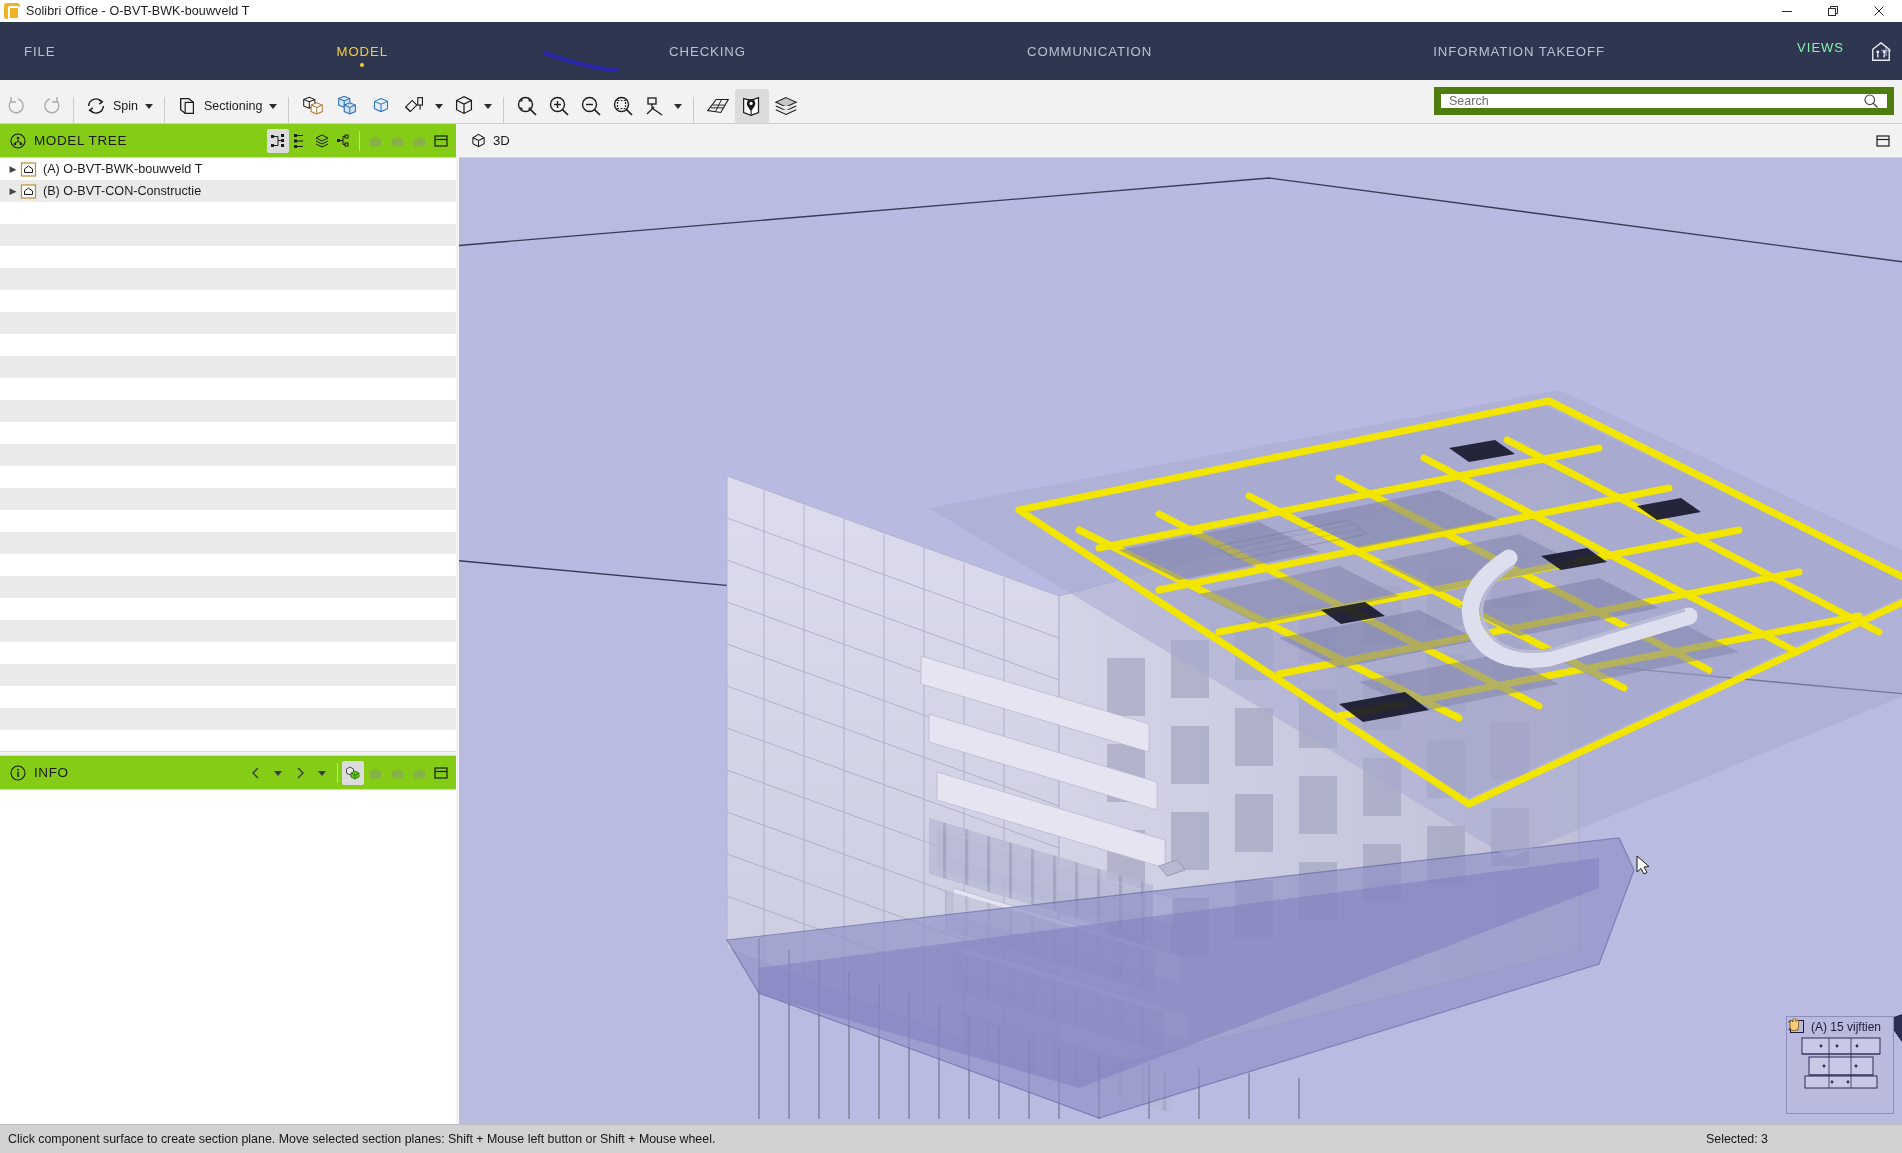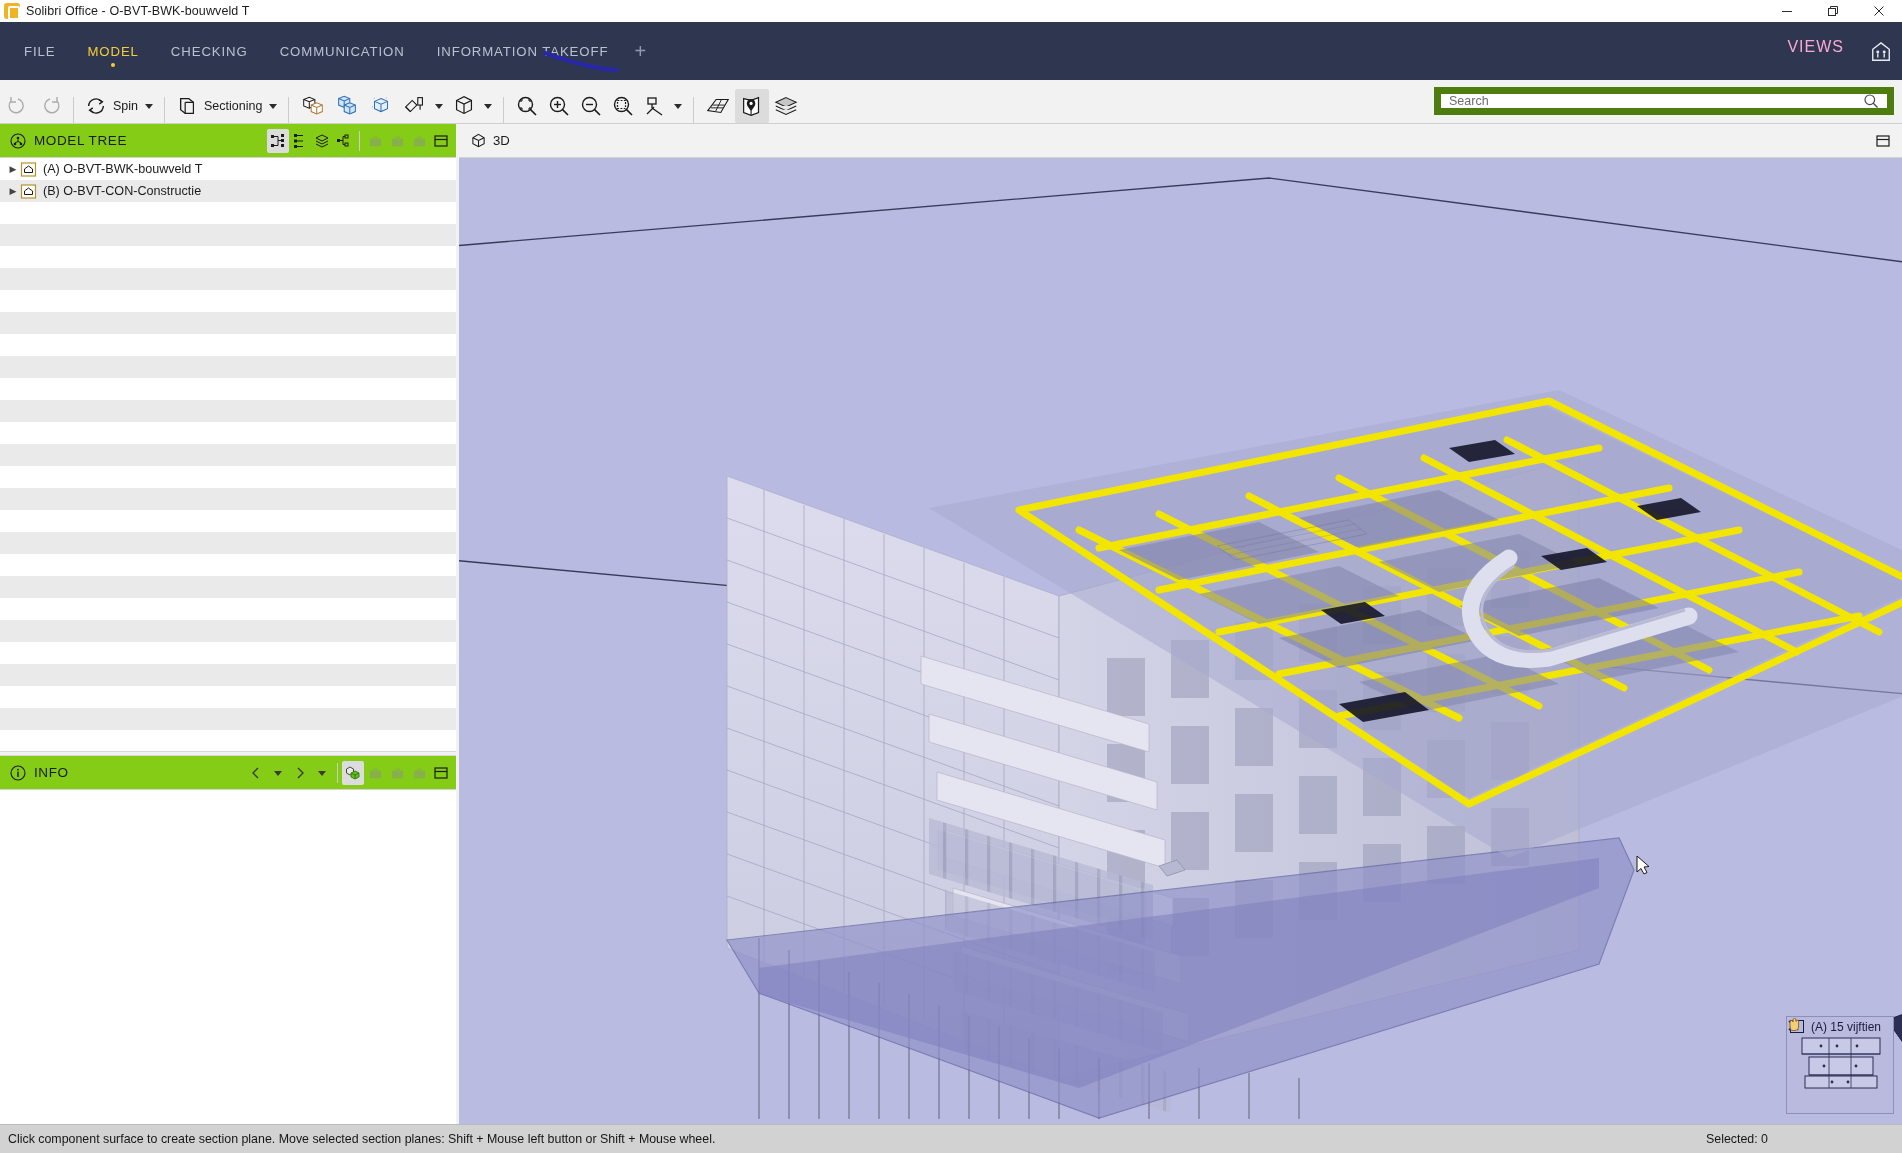--- a/index.html
+++ b/index.html
@@ -30,40 +30,40 @@
   .win-controls { position: absolute; right: 0; top: 0; height: 22px; display: flex; }
   .win-btn {
     width: 46px; height: 22px; display: flex; align-items: center; justify-content: center;
     color: #2b2b2b;
   }
   .win-btn svg { display:block; }
 
   
   .menubar {
     height: 58px; background: #2f3750; display: flex; align-items: center;
-    position: relative; padding-left: 8px;
+    position: relative; padding-left: 8px; justify-content: space-between;
   }
   .menu-item {
     font-size: 13.2px; letter-spacing: .9px; color: #b9c0d1; padding: 0 16px;
     height: 58px; display: flex; align-items: center; cursor: default;
     position: relative; text-transform: uppercase;
   }
   .menu-item.active { color: #f5cd38; }
   .menu-item.active::after{
     content:""; position:absolute; left:50%; transform:translateX(-50%);
     bottom:13px; width:4px; height:4px; border-radius:50%; background:#f5cd38;
   }
   .menu-plus {
     color:#8f99b3; font-size:20px; width:32px; height:58px;
     display:flex; align-items:center; justify-content:center; font-weight:300;
   }
   .blue-stroke { position:absolute; left:543px; top:27px; width:120px; height:24px; }
   .views-label {
     position:absolute; right:58px; top:0; height:50px; display:flex; align-items:center;
-    font-size:16px; letter-spacing:1px; color:#f9a8d4; text-transform: uppercase;
+    font-size:13px; letter-spacing:1px; color:#86efac; text-transform: uppercase;
   }
   .views-logo {
     position:absolute; right:10px; top:19px; width:22px; height:22px;
   }
 
   
   .toolbar {
     height: 44px; background: #f2f2f2; border-bottom: 1px solid #cfcfcf;
     display: flex; align-items: flex-end; position: relative; padding-left: 2px;
   }
@@ -779,16 +779,16 @@
           <svg class="pv-cursor" viewBox="0 0 16 16">
             <path d="M3 9 L3 5 q0-1.5 1.5-1.5 T6 5 L6 3 q0-1.5 1.5-1.5 T9 3 L9 4.5 q0-1.2 1.3-1.2 T11.6 4.5 L11.6 10 q0 3.5-3.5 3.5 H6 Q3 13.5 3 9 Z" fill="#f3cd7a" stroke="#8a6a22" stroke-width="1"></path>
           </svg>
         </div>
       </div>
     </div>
   </div>
 
   <div class="statusbar">
     <span class="msg">Click component surface to create section plane. Move selected section planes: Shift + Mouse left button or Shift + Mouse wheel.</span>
-    <span class="sel">Selected: 0</span>
+    <span class="sel">Selected: 3</span>
   </div>
 
 </div>
 
 </body></html>

